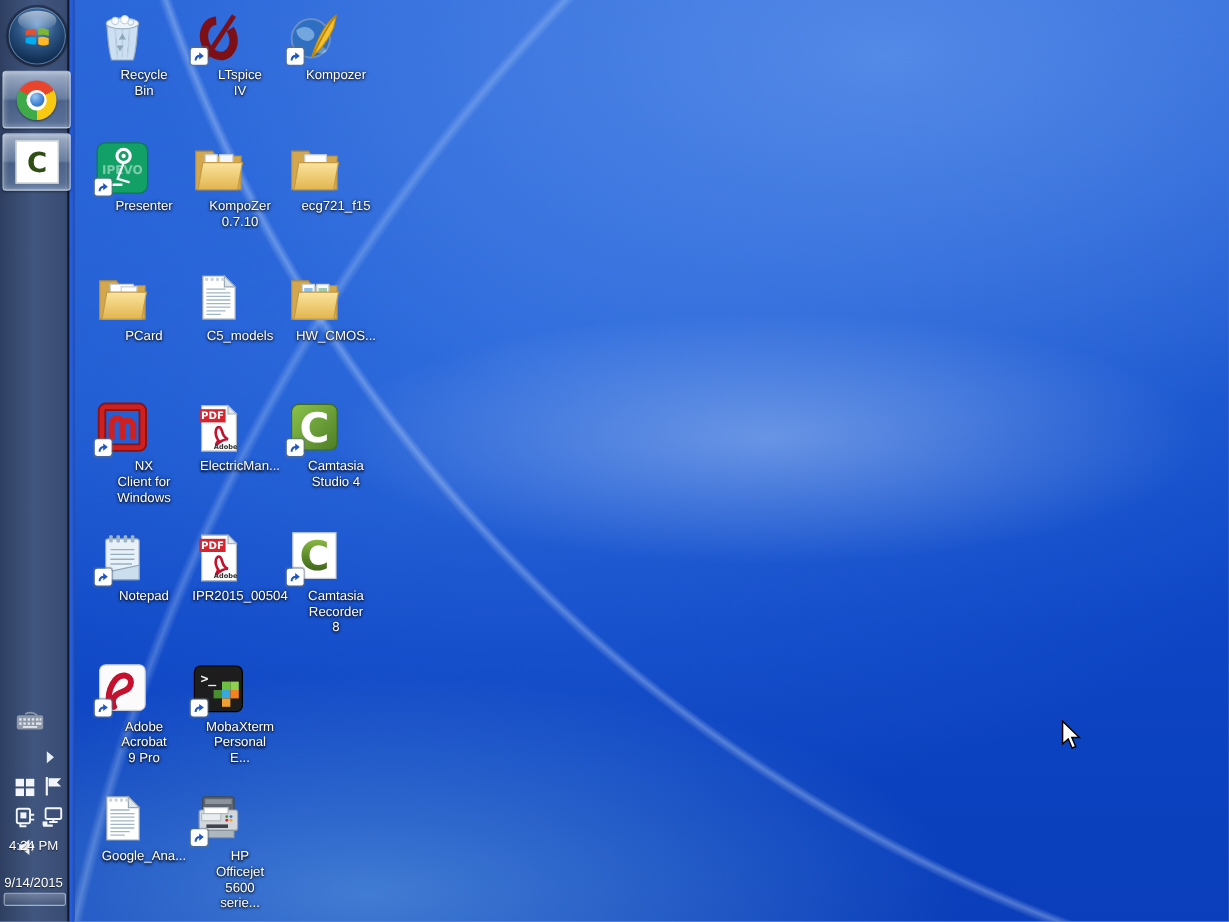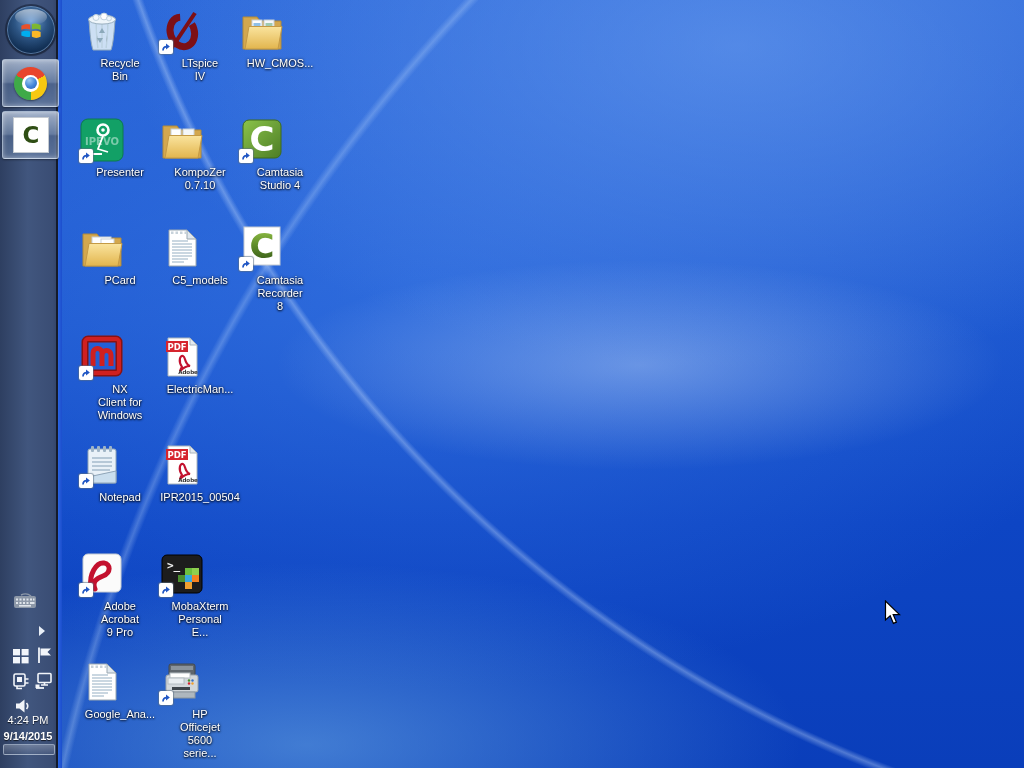--- a/index.html
+++ b/index.html
@@ -374,22 +374,51 @@
       <span class="sc">
         <svg viewBox="0 0 14 14" width="12" height="12">
             <path d="M3.5 11 Q3.5 6.5 8 6.5" fill="none" stroke="#2157c4" stroke-width="2"></path>
             <polygon points="7,3 11.5,6.5 7,10" fill="#2157c4"></polygon>
           </svg>
       </span>
     </div>
     <div class="lbl">HP Officejet 5600 serie...</div>
   </div>
 
-
-
+  <div class="cell">
+    <div class="ico">
+      <svg viewBox="0 0 48 48" width="48" height="48">
+        <circle cx="21" cy="25" r="16" fill="#2f6fc2" stroke="#1d4f96"></circle>
+        <path d="M9 18 C14 14 20 15 23 19 C26 23 22 28 17 27 C12 26 9 22 9 18 Z" fill="#7fb0e0" opacity=".85"></path>
+        <path d="M24 32 C28 30 33 32 34 36 C30 39 25 38 24 32 Z" fill="#6aa2d8" opacity=".8"></path>
+        <circle cx="21" cy="25" r="16" fill="none" stroke="rgba(255,255,255,.35)" stroke-width="1.5"></circle>
+        <path d="M42 6 C34 12 27 24 22 40 C28 36 36 26 40 16 C41 12 42 8 42 6 Z" fill="#f2c230" stroke="#c08a12"></path>
+        <path d="M42 6 C35 14 29 26 23 39" fill="none" stroke="#b8860b" stroke-width="1.4"></path>
+      </svg>
+      <span class="sc">
+        <svg viewBox="0 0 14 14" width="12" height="12">
+            <path d="M3.5 11 Q3.5 6.5 8 6.5" fill="none" stroke="#2157c4" stroke-width="2"></path>
+            <polygon points="7,3 11.5,6.5 7,10" fill="#2157c4"></polygon>
+          </svg>
+      </span>
+    </div>
+    <div class="lbl">Kompozer</div>
+  </div>
+
+
+  <div class="cell">
+    <div class="ico">
+      <svg viewBox="0 0 48 48" width="48" height="48">
+        <path d="M5 10 h14 l3 4 h21 v28 H5 z" fill="#d3a74e" stroke="#b08a3a"></path>
+        <rect x="16" y="13" width="18" height="26" fill="#fdfdfd" stroke="#c8d0d6"></rect>
+        <path d="M7 42 L11 19.5 H44 L40 42 Z" fill="url(#g-fold)" stroke="#c49a45"></path>
+      </svg>
+    </div>
+    <div class="lbl">ecg721_f15</div>
+  </div>
 
   <div class="cell">
     <div class="ico">
       <svg viewBox="0 0 48 48" width="48" height="48">
         <path d="M5 10 h14 l3 4 h21 v28 H5 z" fill="#d3a74e" stroke="#b08a3a"></path>
         <g>
           <rect x="14" y="13" width="10" height="26" fill="#fdfdfd" stroke="#c8d0d6"></rect>
           <rect x="15.5" y="16" width="7" height="5" fill="#8fc0e8"></rect>
           <rect x="26" y="13" width="10" height="26" fill="#f6f8fa" stroke="#c8d0d6"></rect>
           <rect x="27.5" y="16" width="7" height="5" fill="#9fcab0"></rect>
@@ -518,22 +547,22 @@
     </svg>
   </div>
 
   <div class="tray-item" style="left:14px;top:697px;">
     <svg viewBox="0 0 18 18" width="18" height="18">
       <polygon points="2,6.5 5.5,6.5 10.5,2.5 10.5,15.5 5.5,11.5 2,11.5" fill="#f2f5fa"></polygon>
       <path d="M12.5 6 Q15 9 12.5 12" fill="none" stroke="#f2f5fa" stroke-width="1.6"></path>
     </svg>
   </div>
 
-  <div class="clock" style="top:714px;">4:24 PM</div>
-  <div class="clock" style="top:730px;font-weight:bold;">9/14/2015</div>
+  <div class="clock" style="top:699px;">4:24 PM</div>
+  <div class="clock" style="top:730px;">9/14/2015</div>
 
   <div class="showdesk"></div>
 </div>
 
 <div class="cursor">
   <svg viewBox="0 0 18 26" width="18" height="26">
     <path d="M1.5 1 L1.5 20 L6.2 15.8 L9.4 23.4 L12.4 22.1 L9.2 14.6 L15.5 14.6 Z" fill="#fff" stroke="#000" stroke-width="1.2"></path>
   </svg>
 </div>
 

